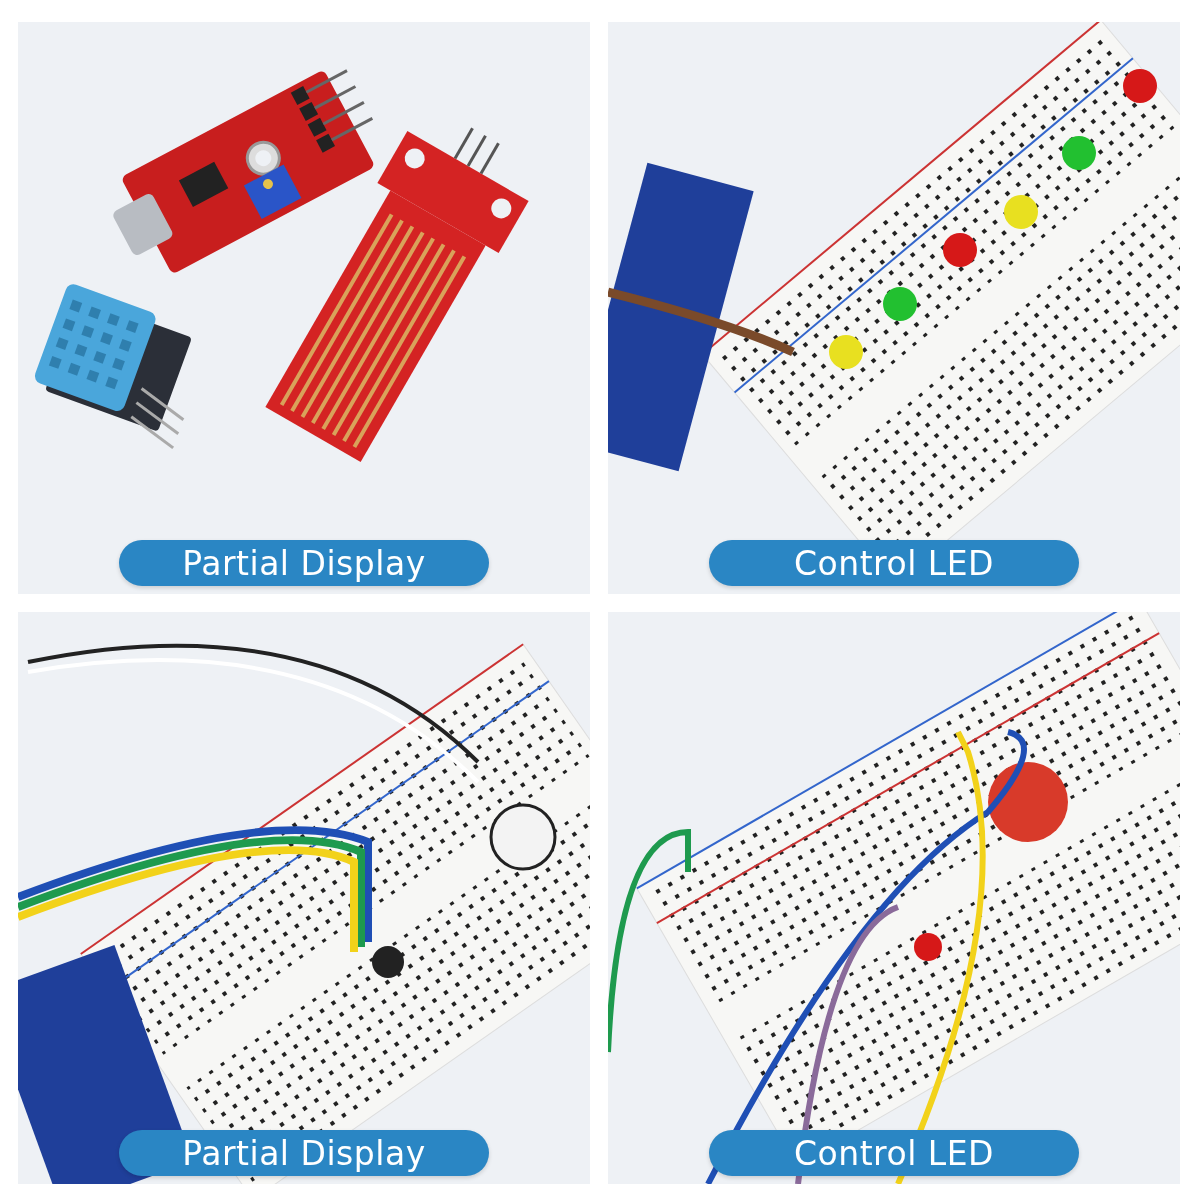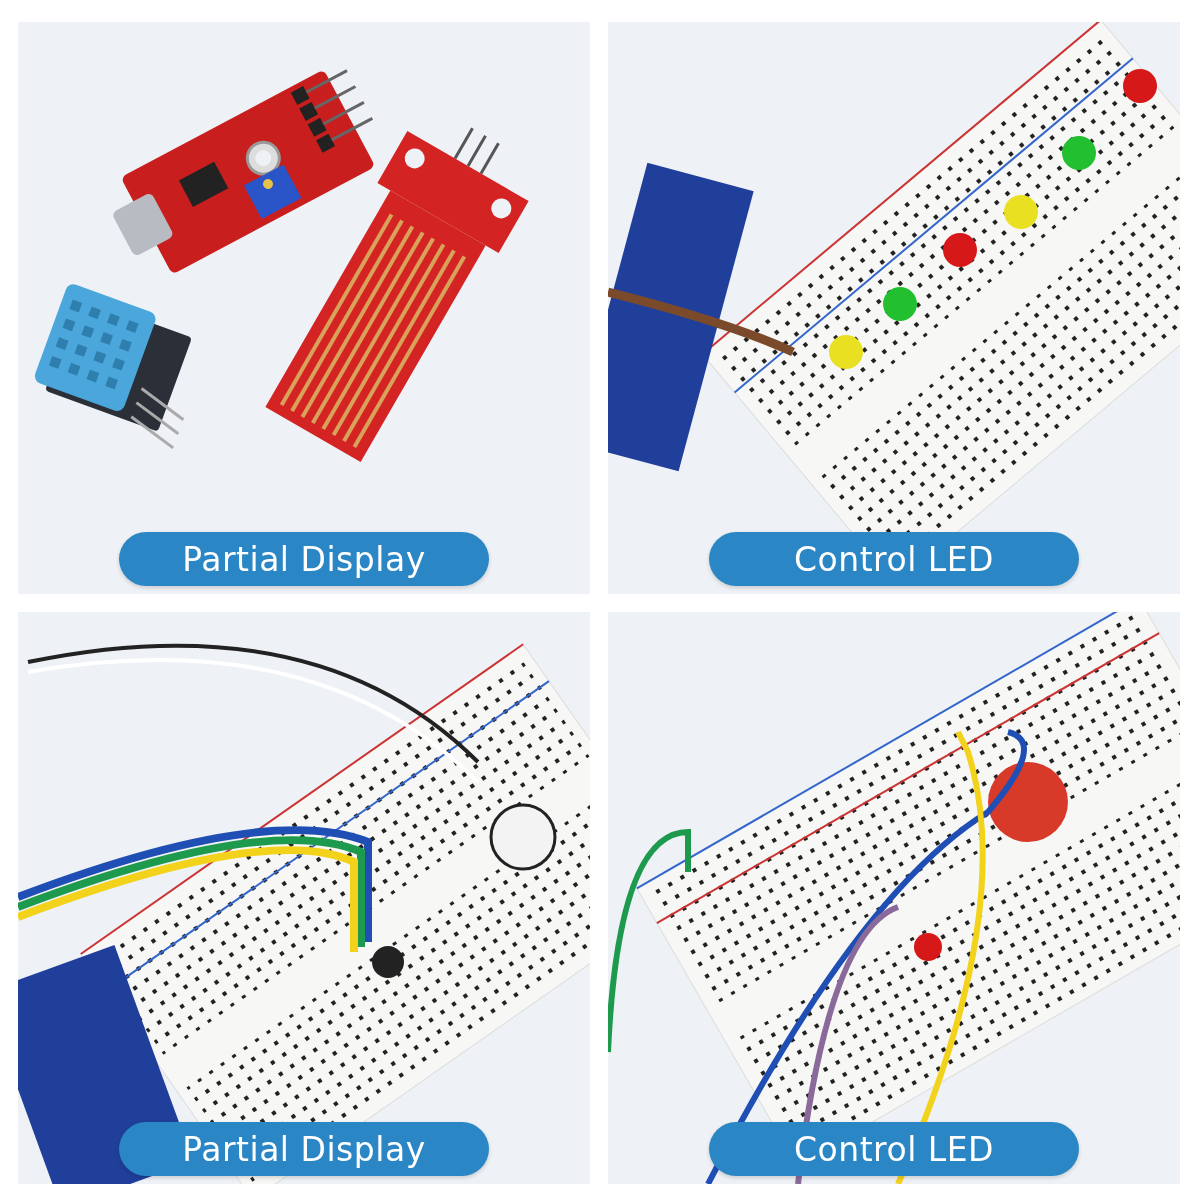--- a/index.html
+++ b/index.html
@@ -1,19 +1,19 @@
 <!DOCTYPE html>
 <html><head>
 <meta charset="utf-8">
 <style>
   html,body{margin:0;padding:0;background:#ffffff;}
   body{width:1200px;height:1200px;position:relative;overflow:hidden;font-family:"DejaVu Sans","Liberation Sans",sans-serif;}
   .panel{position:absolute;width:572px;height:572px;background:#eef1f5;overflow:hidden;}
   .panel svg{position:absolute;left:0;top:0;width:572px;height:572px;}
-  .pill{position:absolute;left:50%;transform:translateX(-50%);bottom:8px;width:370px;height:54px;border-radius:27px;background:#2a86c4;color:#fff;font-size:33px;display:flex;align-items:center;justify-content:center;letter-spacing:0.5px;box-shadow:0 2px 4px rgba(0,0,0,0.15);}
+  .pill{position:absolute;left:50%;transform:translateX(-50%);bottom:8px;width:370px;height:46px;border-radius:27px;background:#2a86c4;color:#fff;font-size:33px;display:flex;align-items:center;justify-content:center;letter-spacing:0.5px;box-shadow:0 2px 4px rgba(0,0,0,0.15);}
   #p1{left:18px;top:22px;}
   #p2{left:608px;top:22px;}
   #p3{left:18px;top:612px;}
   #p4{left:608px;top:612px;}
 </style>
 </head>
 <body>
 
 <div class="panel" id="p1">
   <svg viewBox="0 0 572 572">

